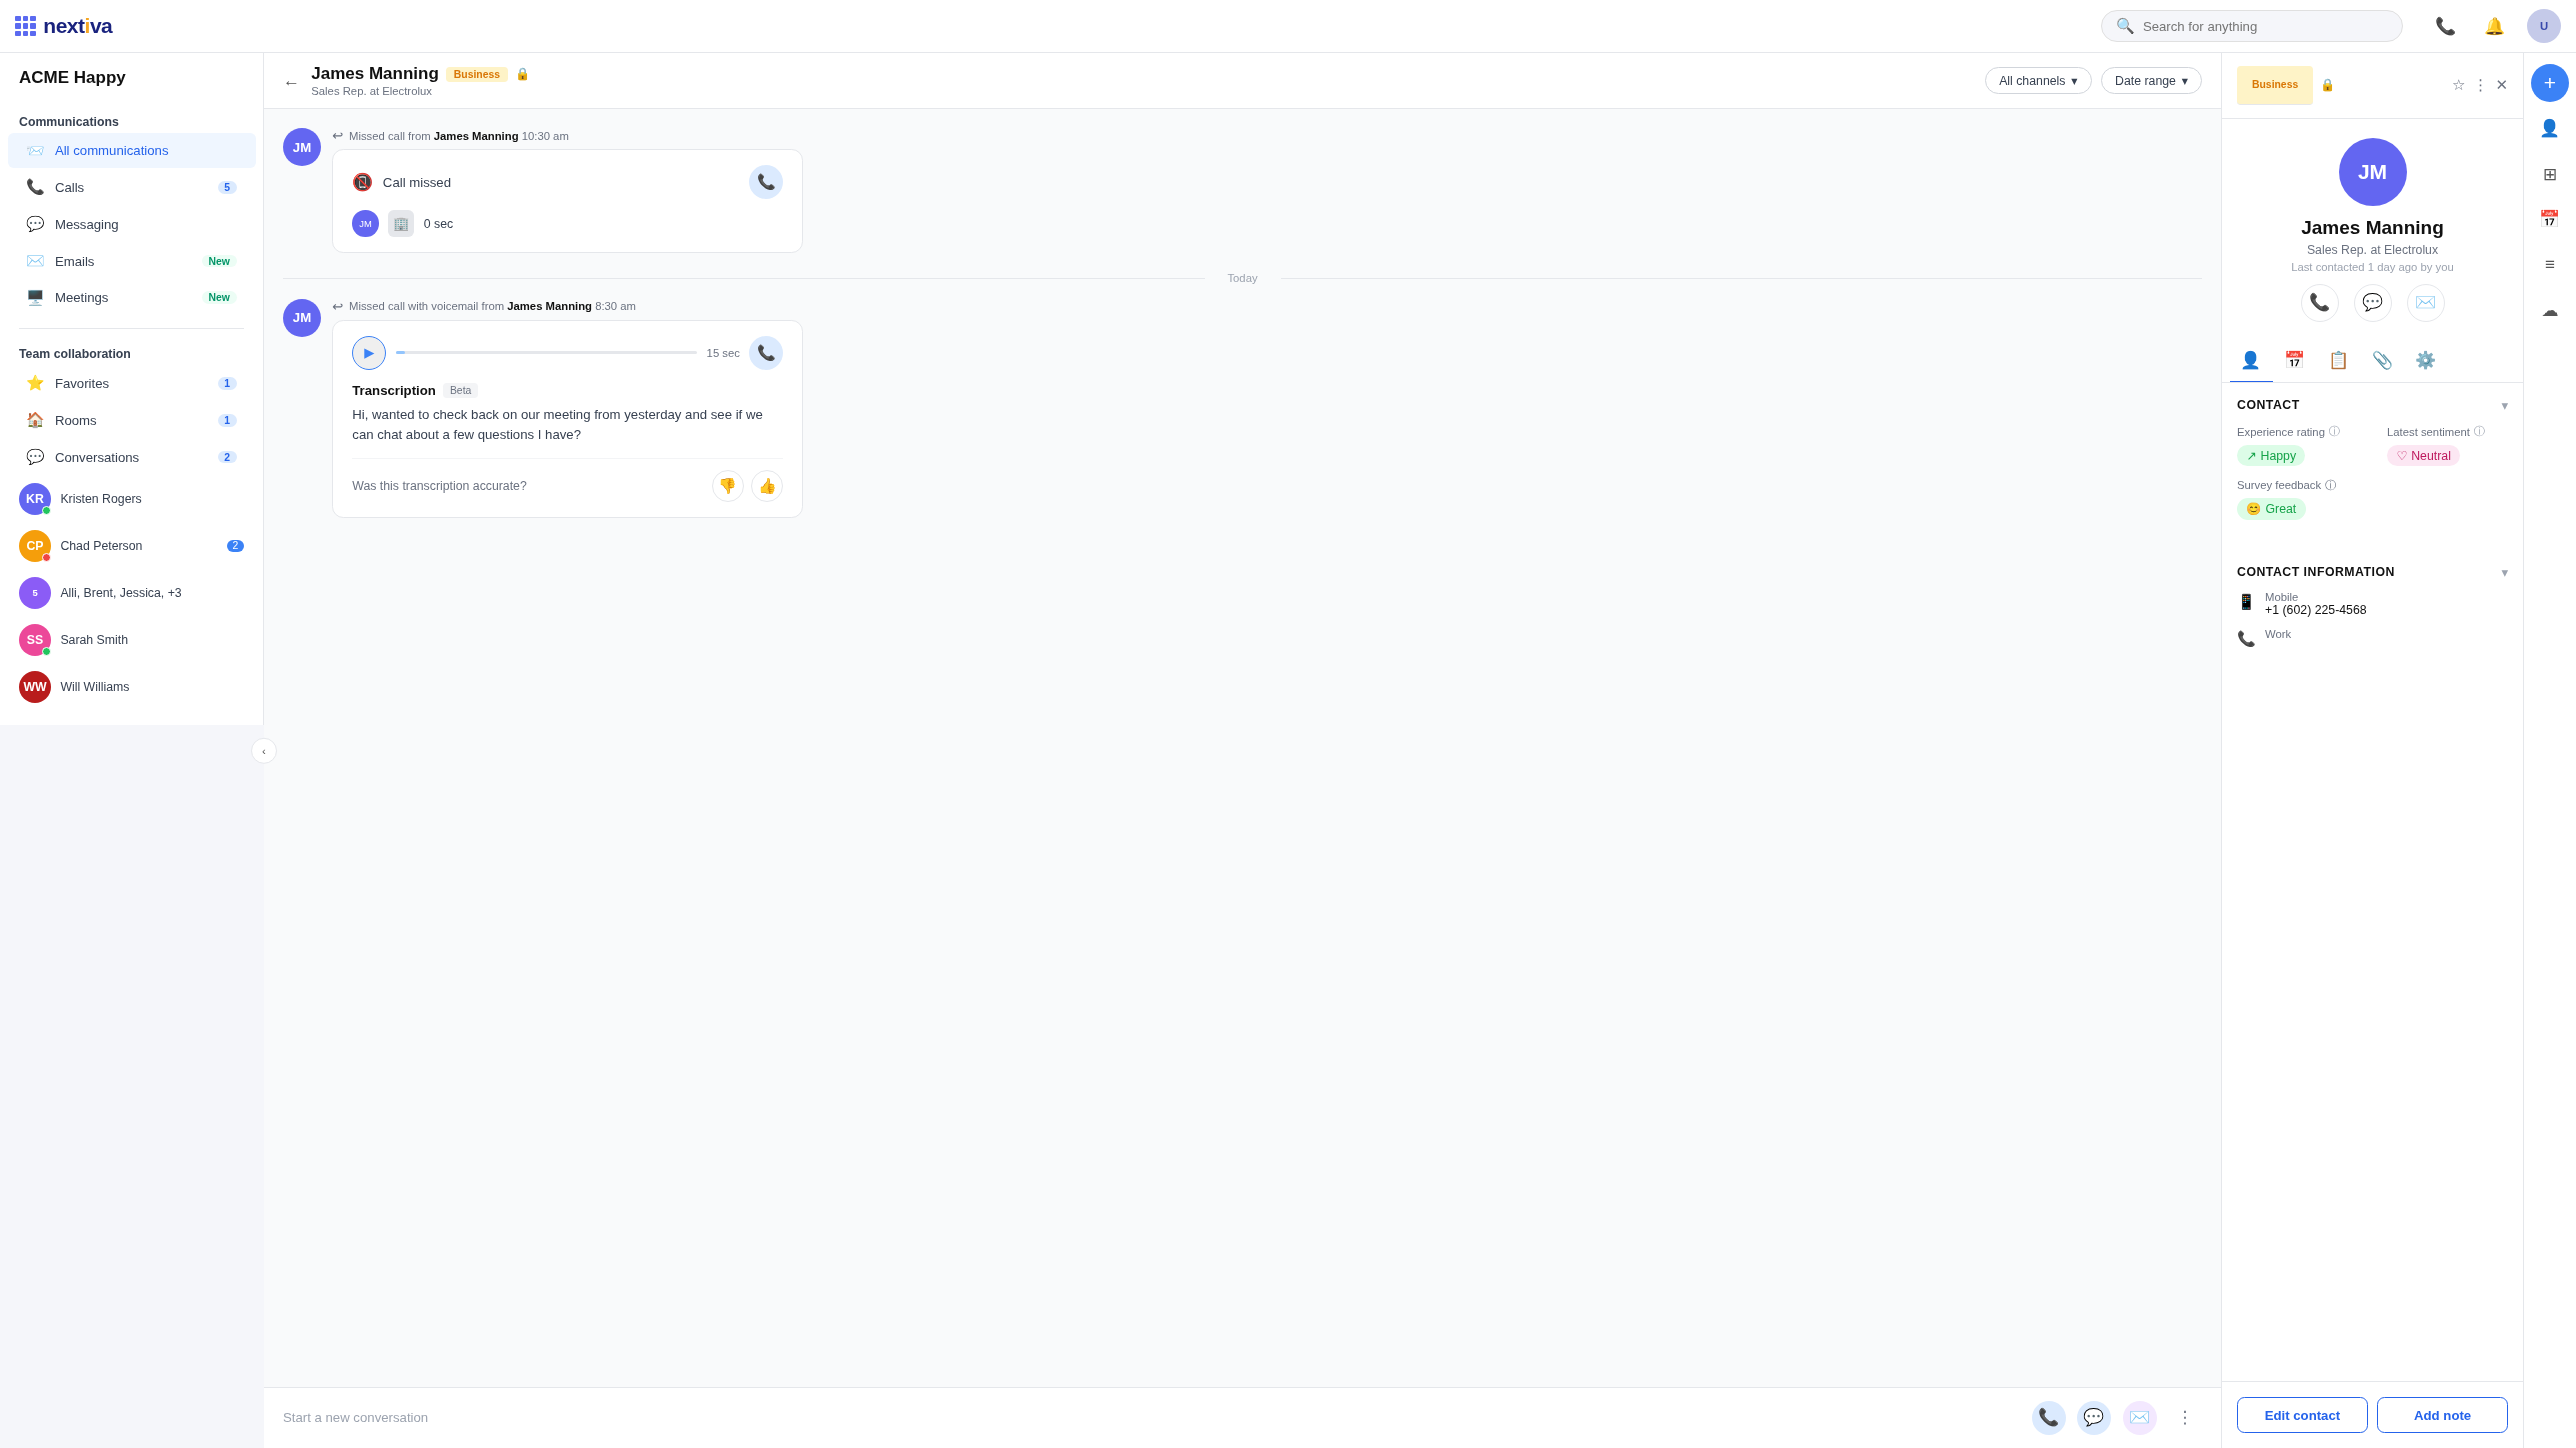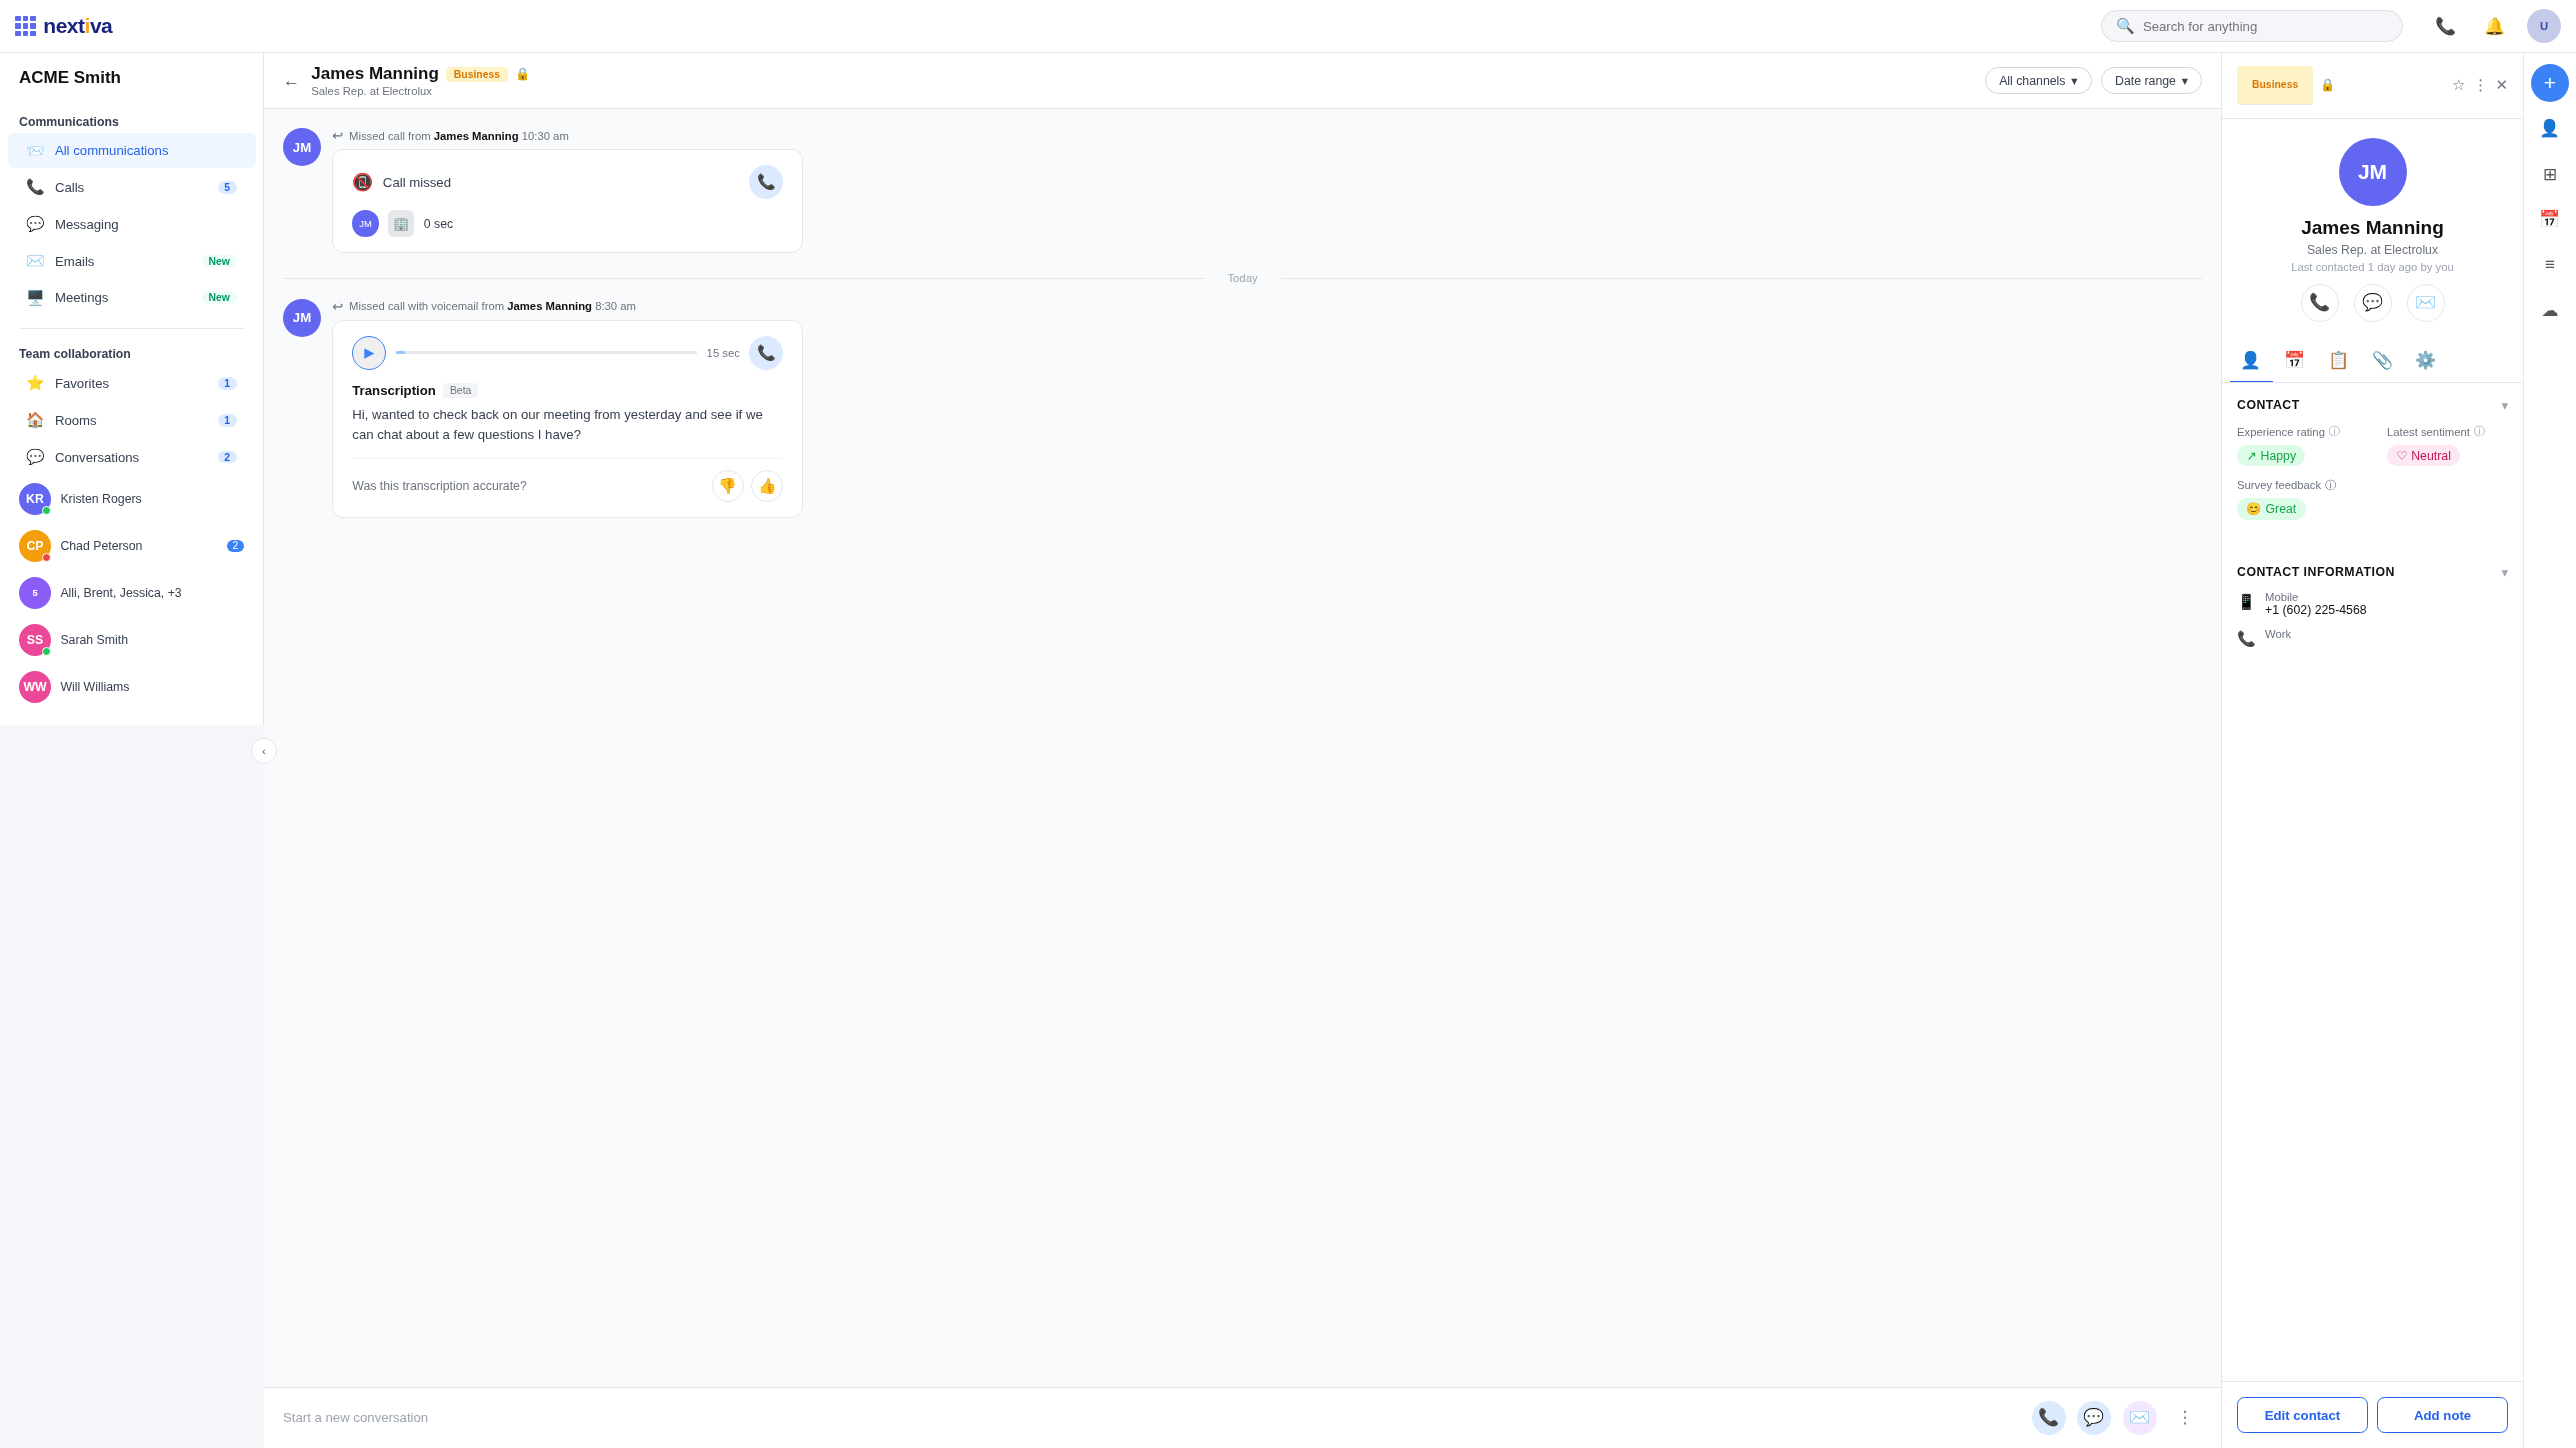--- a/index.html
+++ b/index.html
@@ -176,21 +176,21 @@
     <button class="icon-btn">📞</button>
     <button class="icon-btn">🔔</button>
     <div class="avatar">U</div>
   </div>
 </div>
 
 <div class="app-layout">
 
   <div class="sidebar-wrapper">
     <div class="sidebar">
-      <div class="org-name">ACME Smith</div>
+      <div class="org-name">ACME Happy</div>
 
       <div class="section-title">Communications</div>
 
       <div class="nav-item active">
         <span class="nav-icon">📨</span>
         <span>All communications</span>
       </div>
       <div class="nav-item">
         <span class="nav-icon">📞</span>
         <span>Calls</span>
@@ -253,21 +253,21 @@
         <span class="conv-name">Alli, Brent, Jessica, +3</span>
       </div>
       <div class="conv-item">
         <div class="conv-avatar" style="background:#ec4899;">
           <span>SS</span>
           <span class="dot green"></span>
         </div>
         <span class="conv-name">Sarah Smith</span>
       </div>
       <div class="conv-item">
-        <div class="conv-avatar" style="background:#ec4899;">
+        <div class="conv-avatar" style="background:#b91c1c;">
           <span>WW</span>
         </div>
         <span class="conv-name">Will Williams</span>
       </div>
     </div>
     <div class="sidebar-toggle">‹</div>
   </div>
 
   <div class="main-content">
 

